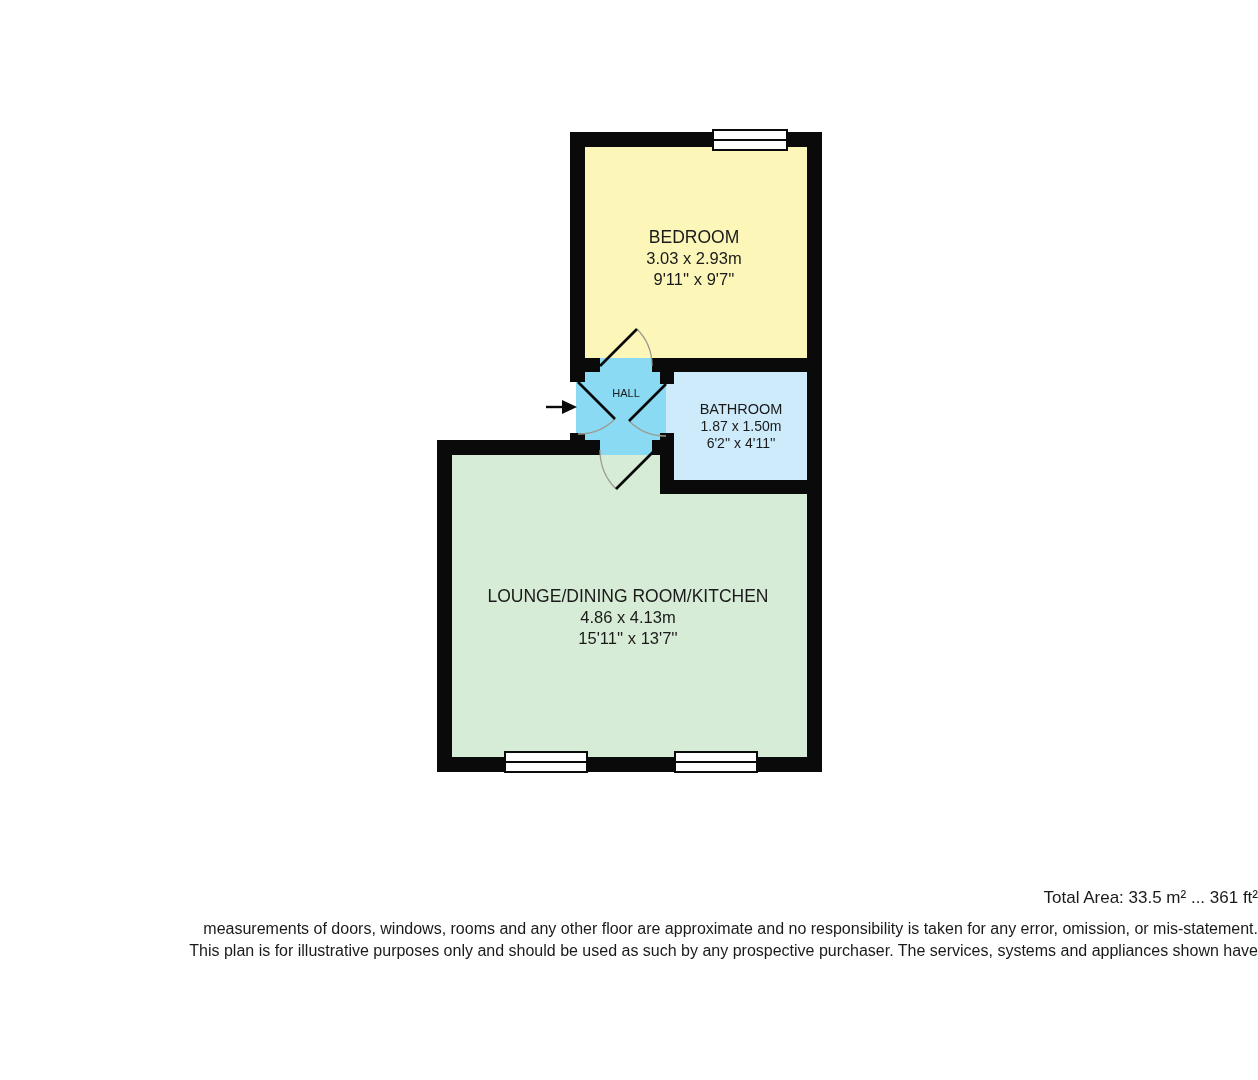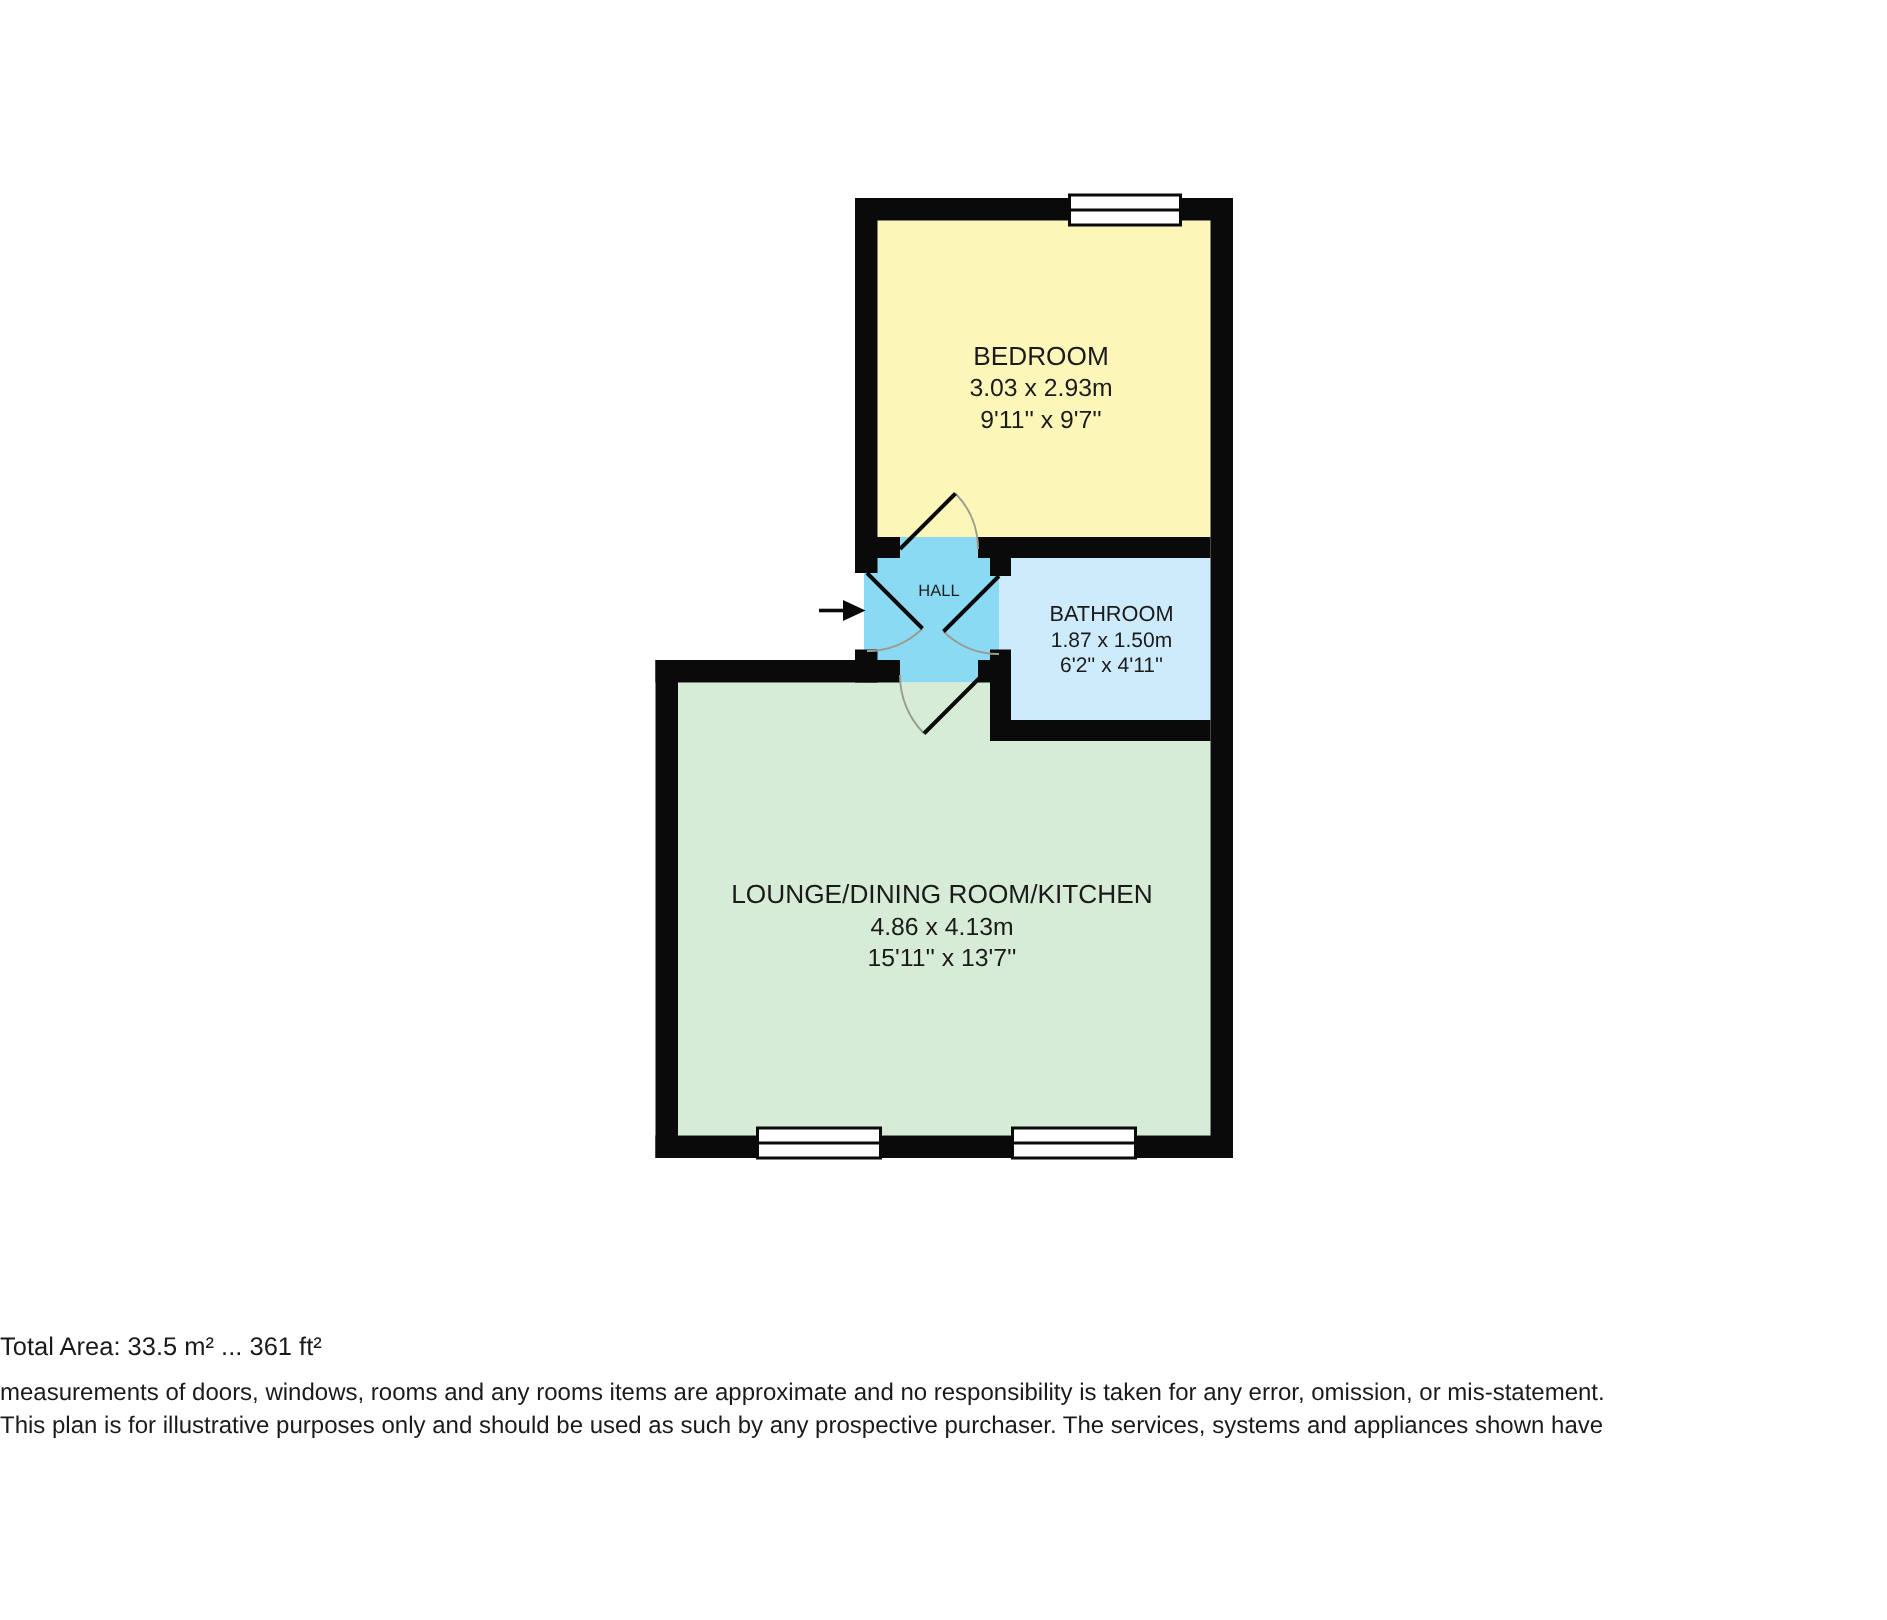--- a/index.html
+++ b/index.html
@@ -13,21 +13,21 @@
   .room-sub{font-size:16.5px;fill:#1a1a1a;}
   .small-label{font-size:11px;fill:#1a1a1a;}
   .bath-label{font-size:14.5px;fill:#1a1a1a;}
   .bath-sub{font-size:14px;fill:#1a1a1a;}
   .wall{fill:#0a0a0a;}
   .window{fill:#ffffff;stroke:#0a0a0a;stroke-width:2;}
   .win-divider{stroke:#0a0a0a;stroke-width:2;}
   .door-leaf{stroke:#0a0a0a;stroke-width:2.6;fill:none;}
   .door-arc{stroke:#9b9b90;stroke-width:1.3;fill:none;}
   .entry-arrow{stroke:#0a0a0a;stroke-width:2.4;}
-  .footer{position:absolute;left:0;width:1258px;text-align:left;}
+  .footer{position:absolute;left:0;width:1258px;text-align:right;}
   .total-area{top:888px;font-size:17px;}
   .disclaimer{top:918px;font-size:16px;line-height:22px;}
 </style>
 </head>
 <body>
 
 <svg class="plan-svg" width="1258" height="1080" viewBox="0 0 1258 1080">
 
   <g>
     <rect x="585" y="147" width="222" height="211" fill="#FCF7B8"></rect>
@@ -104,15 +104,15 @@
 
     <text class="room-label" x="628" y="602">LOUNGE/DINING ROOM/KITCHEN</text>
     <text class="room-sub" x="628" y="623">4.86 x 4.13m</text>
     <text class="room-sub" x="628" y="644">15'11'' x 13'7''</text>
   </g>
 </svg>
 
 <div class="footer total-area" style="top:888px">Total Area: 33.5 m² ... 361 ft²</div>
 
 <div class="footer disclaimer" style="top:918px">
-  <div>measurements of doors, windows, rooms and any rooms items are approximate and no responsibility is taken for any error, omission, or mis-statement.</div>
+  <div>measurements of doors, windows, rooms and any other floor are approximate and no responsibility is taken for any error, omission, or mis-statement.</div>
   <div>This plan is for illustrative purposes only and should be used as such by any prospective purchaser. The services, systems and appliances shown have</div>
 </div>
 
 </body></html>

